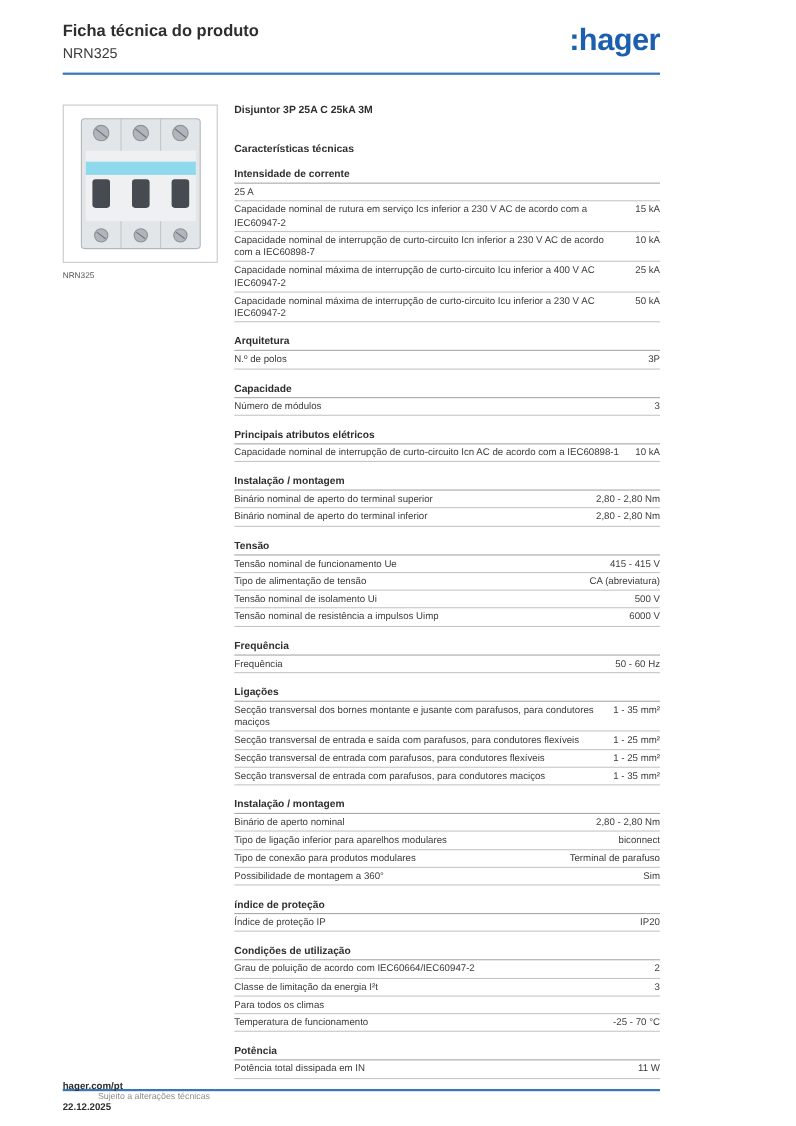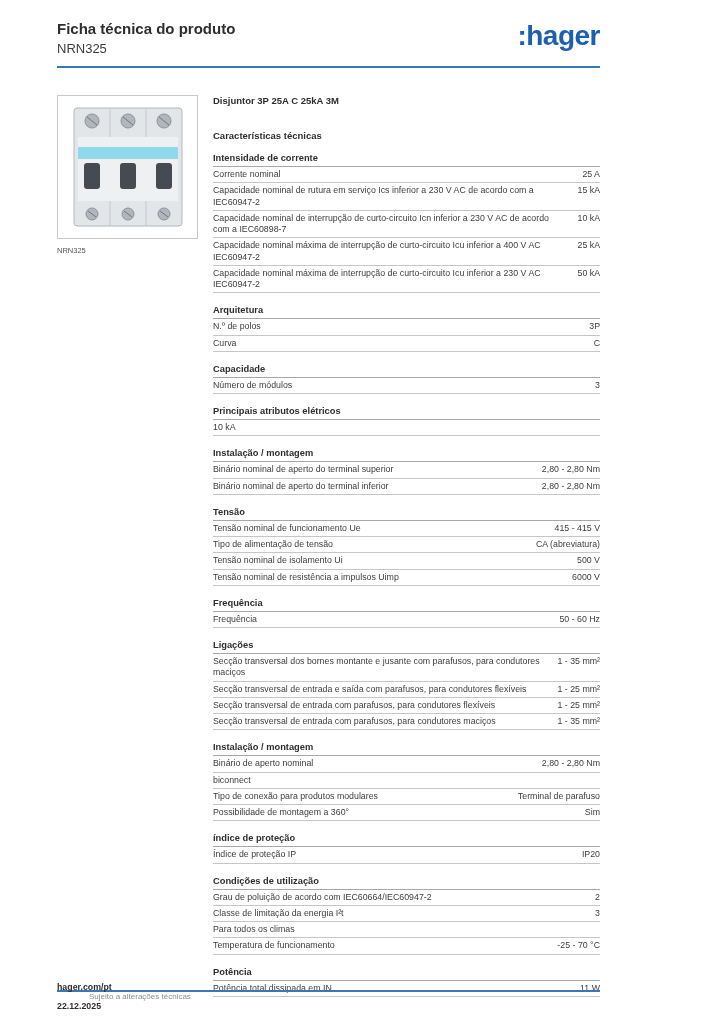--- a/index.html
+++ b/index.html
@@ -85,21 +85,20 @@
       <div class="image-caption">NRN325</div>
     </div>
 
     <div class="content">
       <div class="product-name">Disjuntor 3P 25A C 25kA 3M</div>
       <div class="char-title">Características técnicas</div>
       <div id="sections">
           <div class="spec-section">
             <div class="spec-heading">Intensidade de corrente</div>
             <div class="spec-row">
-              <div class="spec-label">Corrente nominal</div>
               <div class="spec-value">25 A</div>
             </div>
             <div class="spec-row">
               <div class="spec-label">Capacidade nominal de rutura em serviço Ics inferior a 230 V AC de acordo com a IEC60947-2</div>
               <div class="spec-value">15 kA</div>
             </div>
             <div class="spec-row">
               <div class="spec-label">Capacidade nominal de interrupção de curto-circuito Icn inferior a 230 V AC de acordo com a IEC60898-7</div>
               <div class="spec-value">10 kA</div>
             </div>
@@ -111,35 +110,32 @@
               <div class="spec-label">Capacidade nominal máxima de interrupção de curto-circuito Icu inferior a 230 V AC IEC60947-2</div>
               <div class="spec-value">50 kA</div>
             </div>
           </div>
           <div class="spec-section">
             <div class="spec-heading">Arquitetura</div>
             <div class="spec-row">
               <div class="spec-label">N.º de polos</div>
               <div class="spec-value">3P</div>
             </div>
-            <div class="spec-row">
-              <div class="spec-label">Curva</div>
-              <div class="spec-value">C</div>
-            </div>
           </div>
           <div class="spec-section">
             <div class="spec-heading">Capacidade</div>
             <div class="spec-row">
               <div class="spec-label">Número de módulos</div>
               <div class="spec-value">3</div>
             </div>
           </div>
           <div class="spec-section">
             <div class="spec-heading">Principais atributos elétricos</div>
             <div class="spec-row">
+              <div class="spec-label">Capacidade nominal de interrupção de curto-circuito Icn AC de acordo com a IEC60898-1</div>
               <div class="spec-value">10 kA</div>
             </div>
           </div>
           <div class="spec-section">
             <div class="spec-heading">Instalação / montagem</div>
             <div class="spec-row">
               <div class="spec-label">Binário nominal de aperto do terminal superior</div>
               <div class="spec-value">2,80 - 2,80 Nm</div>
             </div>
             <div class="spec-row">
@@ -192,20 +188,21 @@
               <div class="spec-value">1 - 35 mm²</div>
             </div>
           </div>
           <div class="spec-section">
             <div class="spec-heading">Instalação / montagem</div>
             <div class="spec-row">
               <div class="spec-label">Binário de aperto nominal</div>
               <div class="spec-value">2,80 - 2,80 Nm</div>
             </div>
             <div class="spec-row">
+              <div class="spec-label">Tipo de ligação inferior para aparelhos modulares</div>
               <div class="spec-value">biconnect</div>
             </div>
             <div class="spec-row">
               <div class="spec-label">Tipo de conexão para produtos modulares</div>
               <div class="spec-value">Terminal de parafuso</div>
             </div>
             <div class="spec-row">
               <div class="spec-label">Possibilidade de montagem a 360°</div>
               <div class="spec-value">Sim</div>
             </div>

